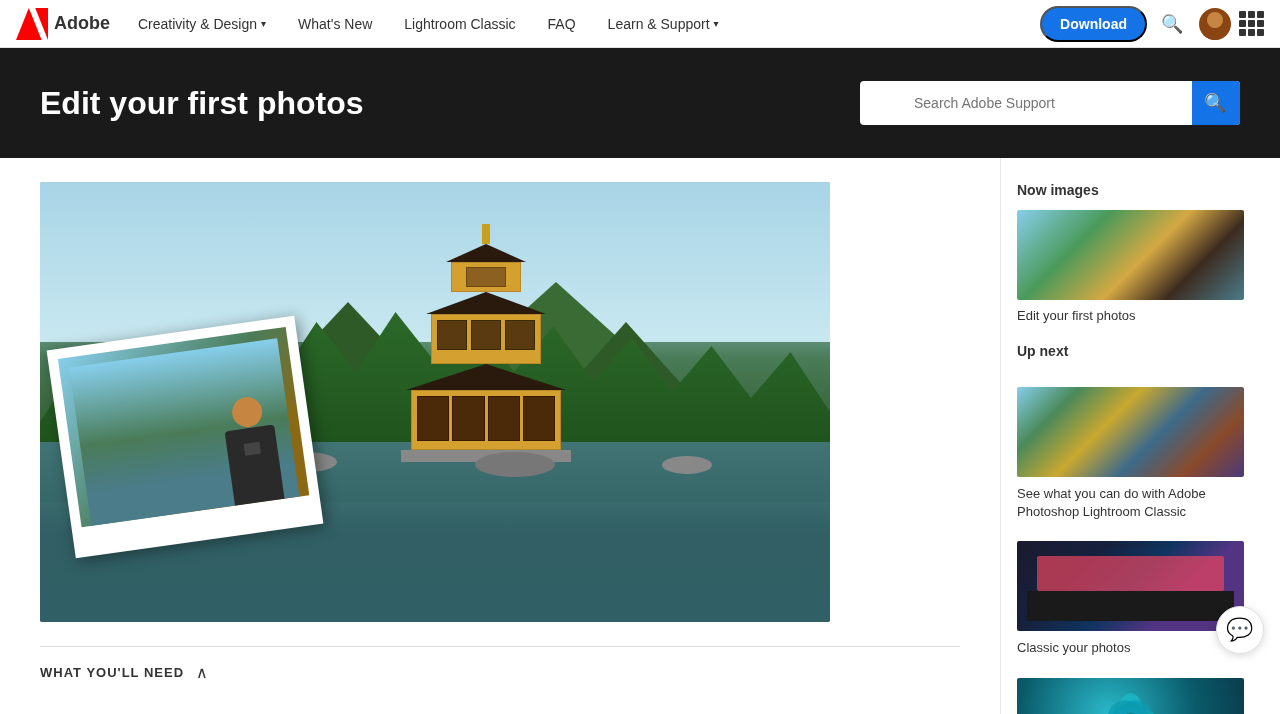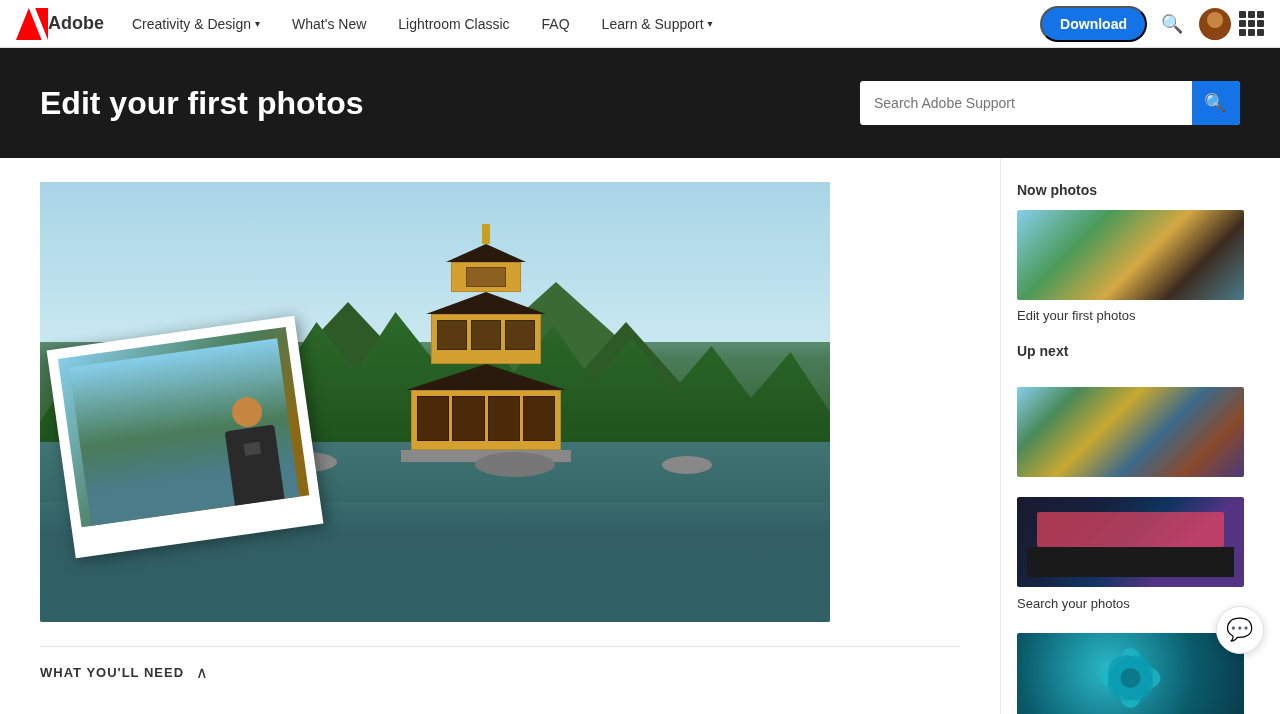--- a/index.html
+++ b/index.html
@@ -11,21 +11,21 @@
       align-items: center;
       height: 48px;
       background: #fff;
       border-bottom: 1px solid #e0e0e0;
       padding: 0 16px;
       gap: 8px;
     }
     .adobe-logo {
       display: flex;
       align-items: center;
-      gap: 0;
+      gap: 6px;
       margin-right: 8px;
     }
     .adobe-logo-icon {
       width: 32px;
       height: 32px;
     }
     .adobe-wordmark {
       font-size: 18px;
       font-weight: 700;
       color: #333;
@@ -101,20 +101,21 @@
       font-size: 32px;
       font-weight: 700;
       flex: 1;
     }
     .search-bar {
       display: flex;
       background: #fff;
       border-radius: 4px;
       overflow: hidden;
       width: 380px;
+      padding-left: 40px;
     }
     .search-input {
       flex: 1;
       border: none;
       outline: none;
       padding: 10px 14px;
       font-size: 14px;
       color: #666;
     }
     .search-btn {
@@ -472,42 +473,43 @@
     </div>
 
     <hr class="section-divider">
     <div class="what-youll-need">
       <span class="what-youll-need-label">WHAT YOU'LL NEED</span>
       <span class="chevron-up">∧</span>
     </div>
   </main>
 
   <aside class="sidebar">
-    <div class="now-viewing-label">Now photos</div>
+    <div class="now-viewing-label">Now images</div>
     <div class="sidebar-thumb">
       <div class="thumb-bg-temple" style="background:linear-gradient(135deg,#87ceeb 0%,#4a9a5a 30%,#d4a843 55%,#3d2b1f 75%,#4a7c8a 100%);"></div>
     </div>
     <span class="sidebar-item-label">Edit your first photos</span>
 
     <div class="up-next-label">Up next</div>
 
     <div class="sidebar-card">
       <div class="sidebar-thumb">
         <div class="thumb-bg-collage" style="background:linear-gradient(135deg,#87ceeb 0%,#4a8a5a 20%,#c8a830 40%,#3d6a8a 60%,#8a4a2a 80%,#4a3a7a 100%);"></div>
       </div>
+      <span class="sidebar-card-label">See what you can do with Adobe Photoshop Lightroom Classic</span>
     </div>
 
     <div class="sidebar-card">
       <div class="sidebar-thumb">
         <div class="thumb-bg-desk" style="background:linear-gradient(135deg,#1a1a2e 0%,#16213e 30%,#0f3460 50%,#533483 70%);position:relative;overflow:hidden;">
           <div style="position:absolute;bottom:10px;left:10px;right:10px;height:30px;background:#1a1a1a;"></div>
           <div style="position:absolute;bottom:40px;left:20px;right:20px;height:35px;background:#e94560;opacity:0.7;border-radius:2px;"></div>
         </div>
       </div>
-      <span class="sidebar-card-label">Search your photos</span>
+      <span class="sidebar-card-label">Classic your photos</span>
     </div>
 
     <div class="sidebar-card">
       <div class="sidebar-thumb">
         <div style="width:100%;height:100%;background:radial-gradient(circle at 40% 40%,#2ab8c8 0%,#1a8a9a 30%,#0a5a6a 60%,#0a3a4a 100%);">
           
           <svg viewBox="0 0 120 90" xmlns="http://www.w3.org/2000/svg" width="100%" height="100%">
             <ellipse cx="60" cy="45" rx="15" ry="30" fill="#1ab8c8" opacity="0.8"></ellipse>
             <ellipse cx="60" cy="45" rx="30" ry="15" fill="#1ab8c8" opacity="0.8"></ellipse>
             <ellipse cx="60" cy="45" rx="20" ry="25" fill="#0a9ab0" opacity="0.7" transform="rotate(45 60 45)"></ellipse>

